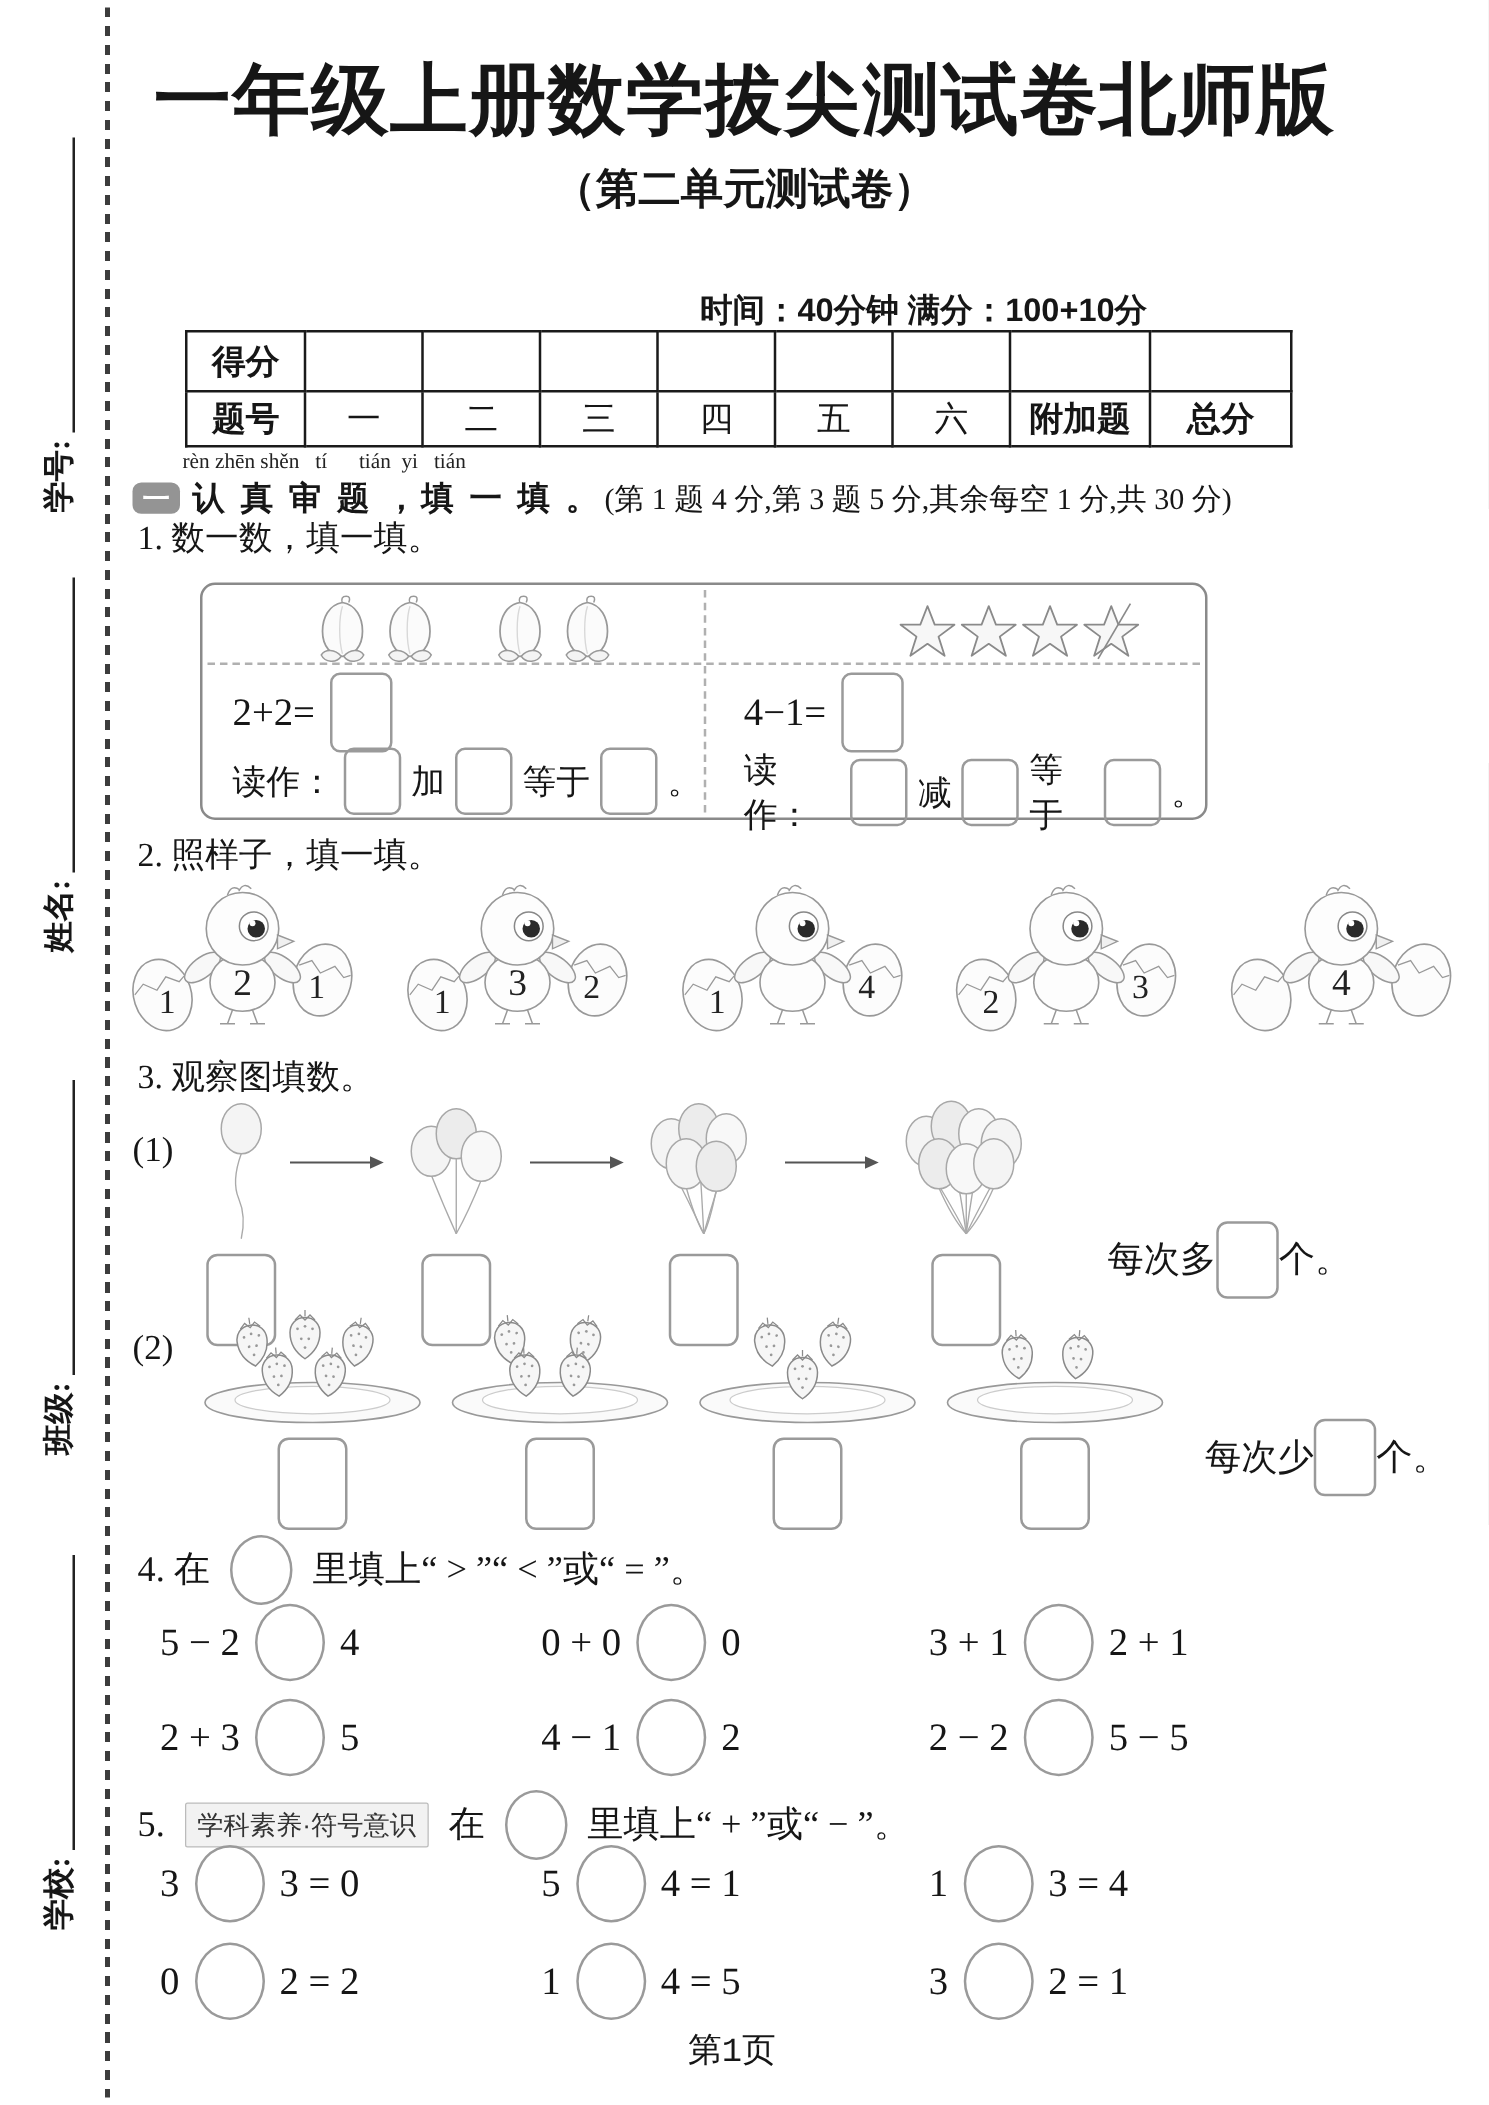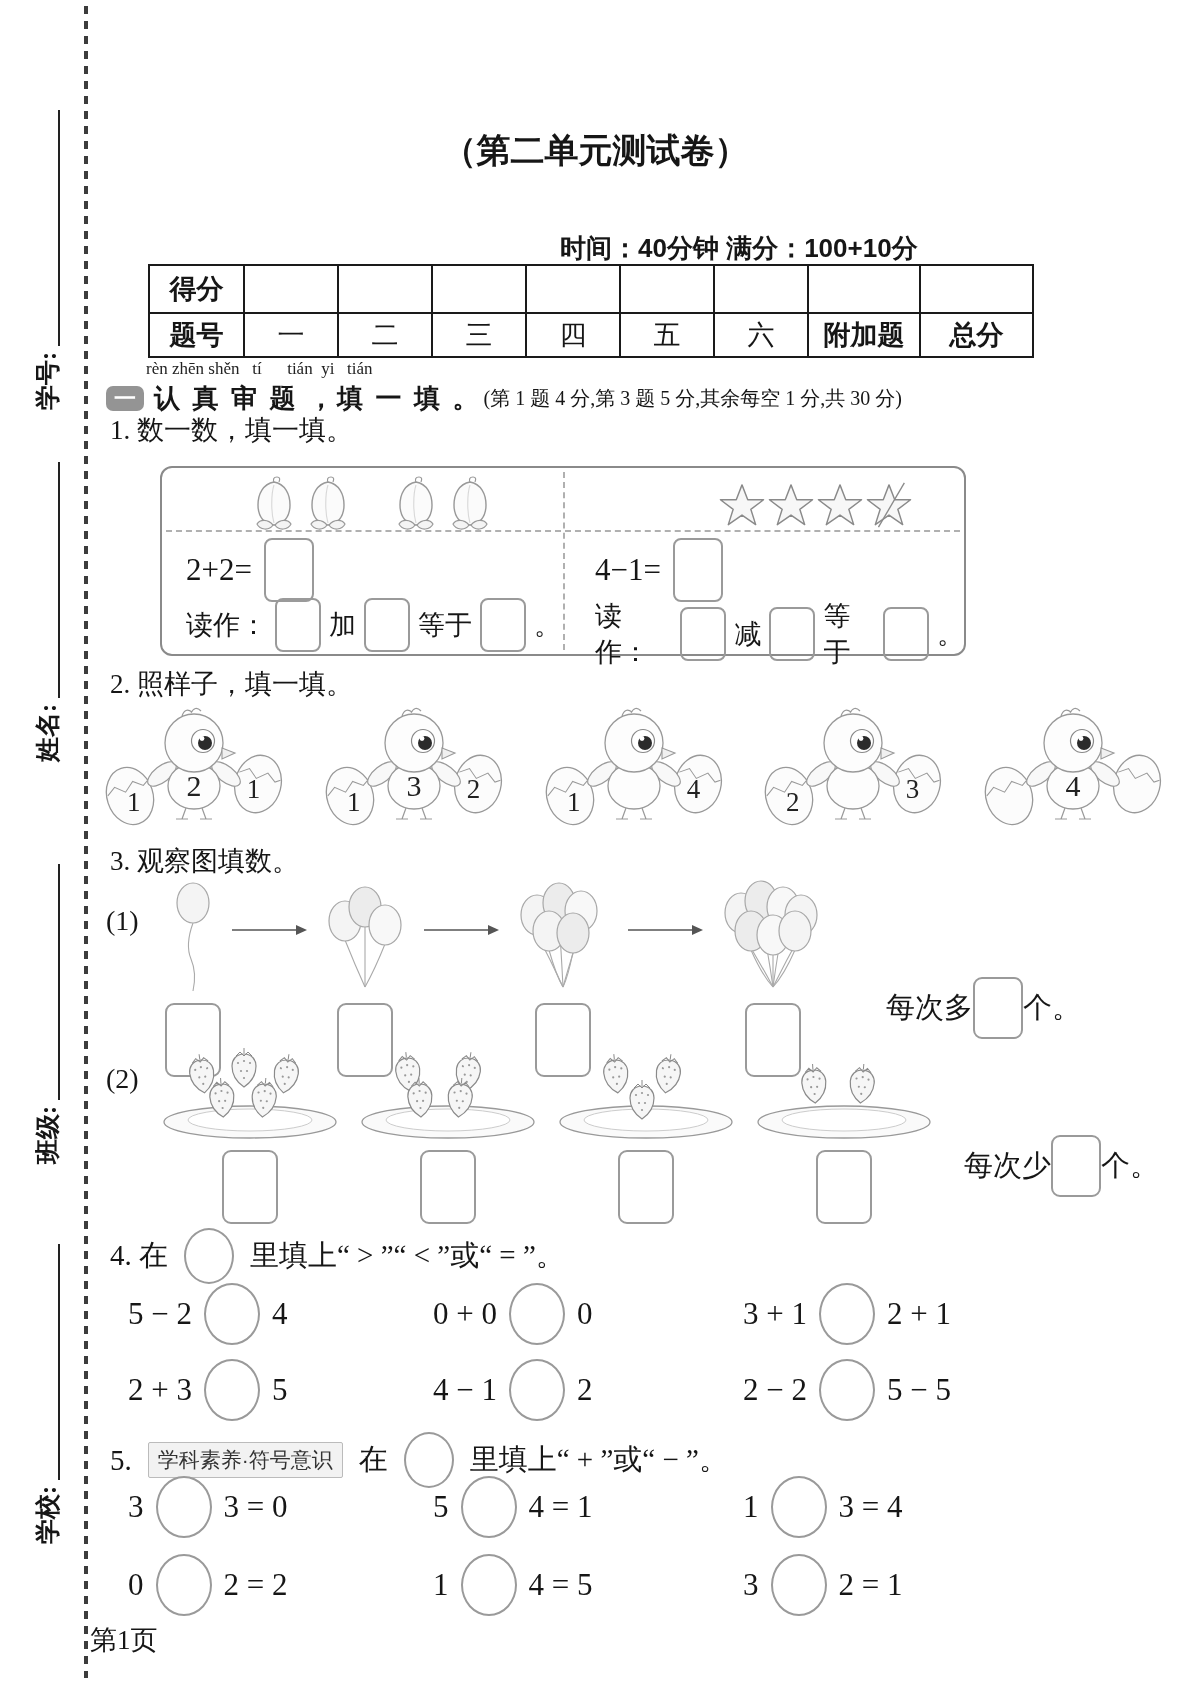--- a/index.html
+++ b/index.html
@@ -24,21 +24,21 @@
   .score-table{position:absolute;top:264px;left:148px;width:884px;border-collapse:collapse;table-layout:fixed;}
   .score-table td{border:2px solid #1a1a1a;text-align:center;font-size:27px;height:46px;padding:0;}
   .score-table tr:last-child td{height:42px;}
   .score-table td.b{font-weight:bold;}
   
   .pinyin{position:absolute;top:359px;left:146px;font-size:17px;white-space:pre;color:#222;}
   .section-head{position:absolute;top:381px;left:106px;display:flex;align-items:center;}
   .badge{width:38px;height:25px;background:#949494;border-radius:7px;color:#fff;
      display:flex;align-items:center;justify-content:center;font-size:22px;font-weight:bold;flex:none;}
   .sec-heading{margin-left:10px;font-size:26px;font-weight:bold;letter-spacing:3px;white-space:nowrap;}
-  .sec-note{font-size:20px;margin-left:2px;white-space:nowrap;}
+  .sec-note{font-size:24px;margin-left:2px;white-space:nowrap;}
   
   .q-label{position:absolute;left:110px;font-size:27px;}
   
   .q1-box{position:absolute;top:466px;left:160px;width:802px;height:186px;
      border:2px solid #8a8a8a;border-radius:12px;}
   .q1-vdash{position:absolute;left:50%;top:4px;bottom:4px;border-left:2px dashed #b0b0b0;}
   .q1-hdash{position:absolute;top:62px;left:4px;right:4px;border-top:2px dashed #b0b0b0;}
   .q1-peaches{position:absolute;left:88px;top:8px;display:flex;align-items:center;gap:6px;}
   .peach-gap{width:28px;}
   .q1-stars{position:absolute;right:52px;top:14px;display:flex;gap:3px;}
@@ -65,22 +65,22 @@
   .head-circle{width:46px;height:52px;border:2px solid #9a9a9a;border-radius:50%;flex:none;}
   .q5-tag{font-size:21px;font-family:"Liberation Sans",sans-serif;background:#f2f2f2;
      border:1px solid #bbb;padding:3px 9px;border-radius:2px;color:#333;}
   .cmp-grid{position:absolute;left:128px;width:980px;display:grid;grid-template-columns:305px 310px auto;}
   .cmp-item{display:flex;align-items:center;gap:12px;font-size:31px;height:58px;}
   .circle{width:52px;height:58px;border:2px solid #9a9a9a;border-radius:50%;flex:none;}
   .expr{white-space:pre;}
   #q4-grid{top:1285px;row-gap:18px;}
   #q5-grid{top:1478px;row-gap:20px;}
   
-  .footer{position:absolute;bottom:26px;left:90px;right:110px;text-align:left;
-     font-size:27px;font-family:Liberation Serif, serif;}
+  .footer{position:absolute;bottom:26px;left:90px;right:110px;text-align:center;
+     font-size:27px;font-family:Liberation Mono, monospace;}
 </style>
 </head>
 <body>
 
 <div class="page">
 
   <div class="dash-rule"></div>
 
   <div class="side-field sf1">
     <span class="side-label">学号:</span>
@@ -92,20 +92,21 @@
   </div>
   <div class="side-field sf3">
     <span class="side-label">班级:</span>
     <span class="side-line"></span>
   </div>
   <div class="side-field sf4">
     <span class="side-label">学校:</span>
     <span class="side-line"></span>
   </div>
 
+  <h1 class="title">一年级上册数学拔尖测试卷北师版</h1>
   <div class="subtitle">（第二单元测试卷）</div>
   <div class="time-info">时间：40分钟 满分：100+10分</div>
 
   <table class="score-table" id="score-table">
       <colgroup>
         <col style="width:95px">
         <col style="width:94px">
         <col style="width:94px">
         <col style="width:94px">
         <col style="width:94px">

